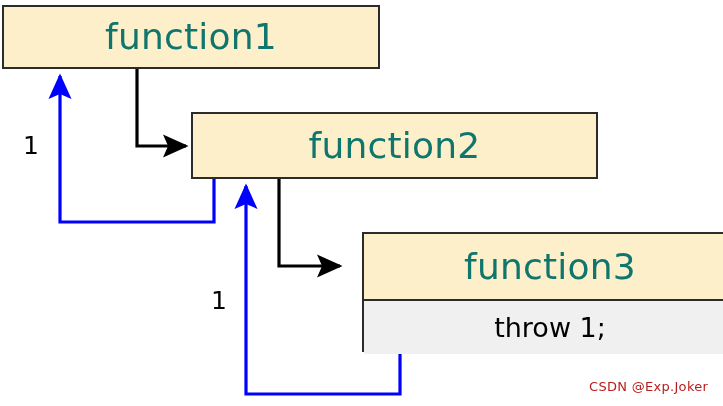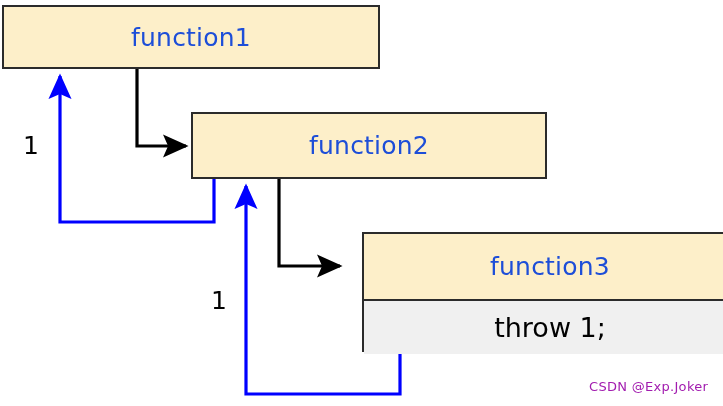--- a/index.html
+++ b/index.html
@@ -30,22 +30,22 @@
     border: 2px solid #2b2b2b;
     background: #fdefc9;
     display: flex;
     flex-direction: column;
   }
   .node-title {
     flex: 1 1 auto;
     display: flex;
     align-items: center;
     justify-content: center;
-    font-size: 25px;
-    color: #1d4ed8;
+    font-size: 36px;
+    color: #0f766e;
     line-height: 1;
     letter-spacing: 0.2px;
     background: #fdefc9;
   }
   .node-body {
     flex: 0 0 auto;
     display: flex;
     align-items: center;
     justify-content: center;
     font-size: 27px;
@@ -56,21 +56,21 @@
   }
   #box-function1 {
     left: 2px;
     top: 5px;
     width: 378px;
     height: 64px;
   }
   #box-function2 {
     left: 191px;
     top: 112px;
-    width: 356px;
+    width: 407px;
     height: 67px;
   }
   #box-function3 {
     left: 362px;
     top: 232px;
     width: 376px;
     height: 120px;
   }
   #box-function3 .node-title {
     height: 65px;
@@ -93,21 +93,21 @@
   }
   #label-throw-1-function2 {
     left: 211px;
     top: 288px;
   }
   #watermark {
     position: absolute;
     left: 589px;
     top: 379px;
     font-size: 13px;
-    color: #a21caf;
+    color: #b91c1c;
     letter-spacing: 0.3px;
     white-space: nowrap;
   }
 </style>
 </head>
 <body>
 
 <div id="canvas">
 
   <svg class="diagram-svg" viewBox="0 0 723 406" xmlns="http://www.w3.org/2000/svg">

